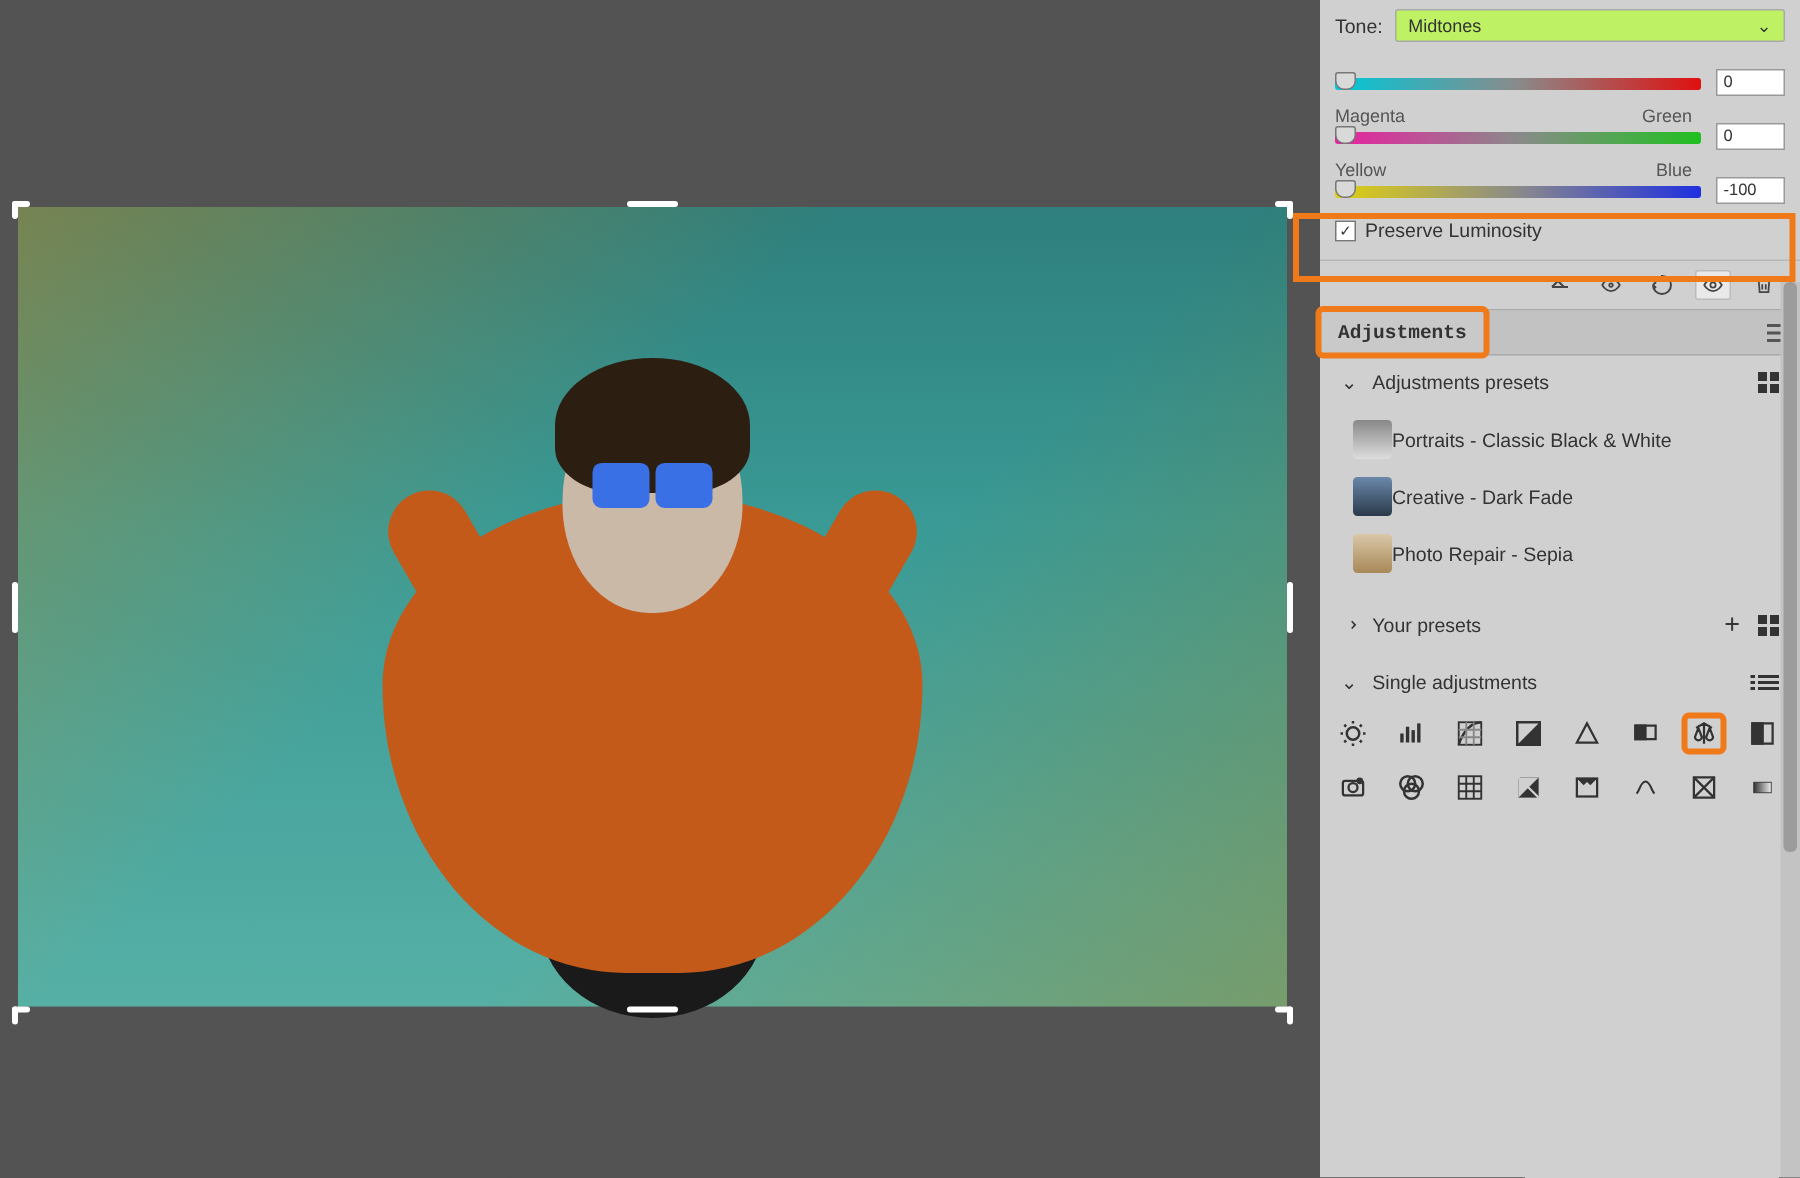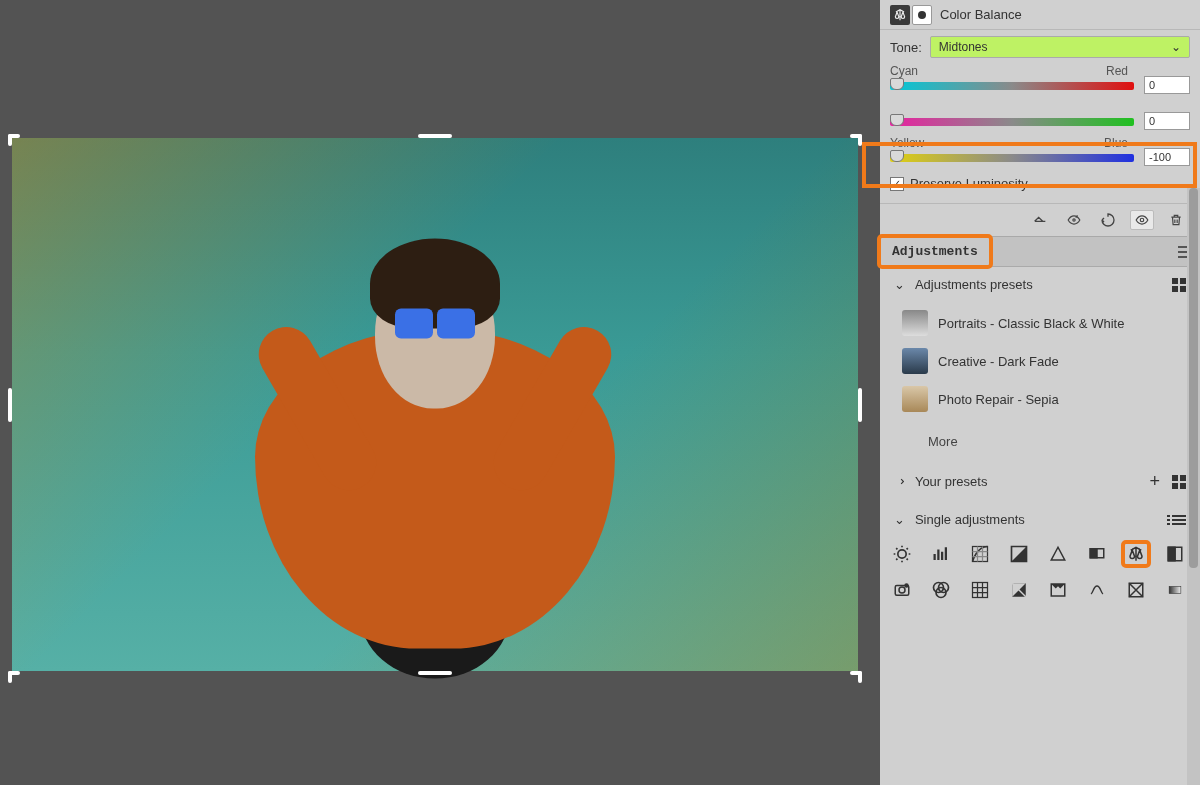--- a/index.html
+++ b/index.html
@@ -44,21 +44,21 @@
 .checkbox-row { display: flex; align-items: center; gap: 6px; padding: 4px 0 8px 0; }
 .chk { width: 14px; height: 14px; border: 1px solid #777; background: #fff; display: flex; align-items: center; justify-content: center; font-size: 10px; color: #333; }
 .toolbar-strip { display: flex; justify-content: flex-end; align-items: center; gap: 10px; padding: 6px 12px; border-top: 1px solid #b8b8b8; border-bottom: 1px solid #a9a9a9; background: #d0d0d0; }
 .tbtn { width: 24px; height: 20px; display: flex; align-items: center; justify-content: center; color: #444; }
 .tbtn.active { background: #e9e9e9; border: 1px solid #bbb; border-radius: 2px; }
 .tab-header { display: flex; align-items: center; justify-content: space-between; background: #c2c2c2; border-bottom: 1px solid #aaa; height: 30px; padding-right: 8px; }
 .tab-lbl { font-weight: 700; padding: 0 12px; height: 100%; display: flex; align-items: center; background: #c9c9c9; }
 .group-h { display: flex; align-items: center; justify-content: space-between; padding: 10px 14px; }
 .group-h .chev { margin-right: 10px; }
 .presets-list { padding: 2px 0 8px 0; }
-.preset-item { display: flex; align-items: center; padding: 6px 4px 6px 22px; gap: 10px; }
+.preset-item { display: flex; align-items: center; padding: 6px 4px 6px 22px; }
 .preset-thumb { width: 26px; height: 26px; border-radius: 3px; }
 .more { padding: 8px 14px 12px 48px; color: #444; }
 .single-grid { display: flex; flex-wrap: wrap; padding: 6px 10px 10px 10px; gap: 14px 15px; }
 .sa-btn { width: 24px; height: 22px; display: flex; align-items: center; justify-content: center; color: #3a3a3a; }
 .hl-orange { outline: 4px solid #f07a1a; outline-offset: -1px; border-radius: 2px; font-family: Liberation Mono, monospace; }
 .hl-box { position: absolute; border: 4px solid #f07a1a; pointer-events: none; }
 svg { display: block; }
 .menu-icon { display: flex; flex-direction: column; gap: 3px; }
 .menu-icon span { width: 14px; height: 2px; background: #555; }
 .grid4 { display: grid; grid-template-columns: 6px 6px; grid-template-rows: 6px 6px; gap: 2px; }
@@ -97,54 +97,41 @@
         <div class="handle cv" style="right:-4px;bottom:-12px"></div>
       <div class="handle h" style="left:50%;top:-4px;transform:translateX(-50%)"></div>
       <div class="handle h" style="left:50%;bottom:-4px;transform:translateX(-50%)"></div>
       <div class="handle v" style="left:-4px;top:50%;transform:translateY(-50%)"></div>
       <div class="handle v" style="right:-4px;top:50%;transform:translateY(-50%)"></div>
     </div>
   </div>
 
   <div class="panel">
 
-    <div class="section-header">
-      <span class="section-icon-box dark">
-        <svg width="14" height="14" viewBox="0 0 24 24" fill="none" stroke="#eee" stroke-width="2">
-            <path d="M12 3v18M5 7l7-4 7 4M4 15a3 3 0 006 0l-3-8-3 8zm10 0a3 3 0 006 0l-3-8-3 8z"></path>
-          </svg>
-      </span>
-      <span class="section-icon-box light">
-        <svg width="12" height="12" viewBox="0 0 24 24">
-            <circle cx="12" cy="12" r="8" fill="#333"></circle>
-          </svg>
-      </span>
-      <span style="margin-left:6px">Color Balance</span>
-    </div>
 
     <div class="cb-body">
       <div class="row">
         <span>Tone:</span>
         <div class="select">
           <span>Midtones</span>
           <span>⌄</span>
         </div>
       </div>
 
       <div id="sliders">
           <div class="slider-row">
-            <div class="slider-labels">
-              <span>Cyan</span>
-              <span>Red</span>
-            </div>
             <div class="slider-track grad-cr"></div>
             <div class="slider-thumb" style="left:calc((50% * (100% - 56px) / 100) - 7px)"></div>
             <input class="value-box" value="0" style="">
           </div>
           <div class="slider-row">
+            <div class="slider-labels">
+              <span>Magenta</span>
+              <span>Green</span>
+            </div>
             <div class="slider-track grad-mg"></div>
             <div class="slider-thumb" style="left:calc((50% * (100% - 56px) / 100) - 7px)"></div>
             <input class="value-box" value="0" style="">
           </div>
           <div class="slider-row">
             <div class="slider-labels">
               <span>Yellow</span>
               <span>Blue</span>
             </div>
             <div class="slider-track grad-yb"></div>
@@ -218,21 +205,20 @@
         </div>
         <div class="preset-item">
           <span class="preset-thumb" style="background:linear-gradient(180deg,#6b88aa,#2a3a4a)"></span>
           <span>Creative - Dark Fade</span>
         </div>
         <div class="preset-item">
           <span class="preset-thumb" style="background:linear-gradient(180deg,#d9c7a8,#a88858)"></span>
           <span>Photo Repair - Sepia</span>
         </div>
       </div>
-    <div class="more">More</div>
 
     <div class="group-h">
       <div style="display:flex;align-items:center">
         <span class="chev" style="transform:rotate(-90deg)">⌄</span>
         <span>Your presets</span>
       </div>
       <div style="display:flex;gap:12px;align-items:center">
         <span style="font-size:18px;color:#333">+</span>
         <span class="grid4">
             <span></span>

